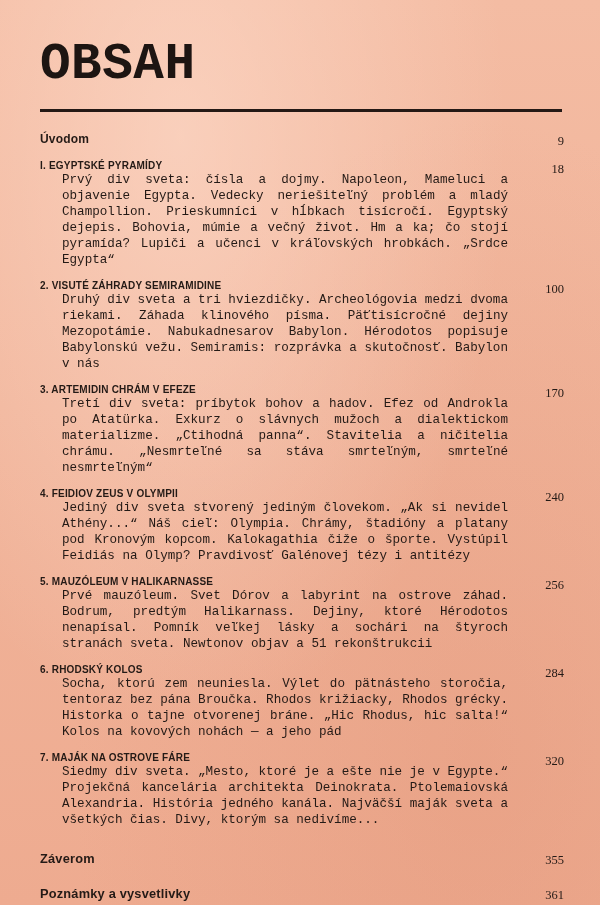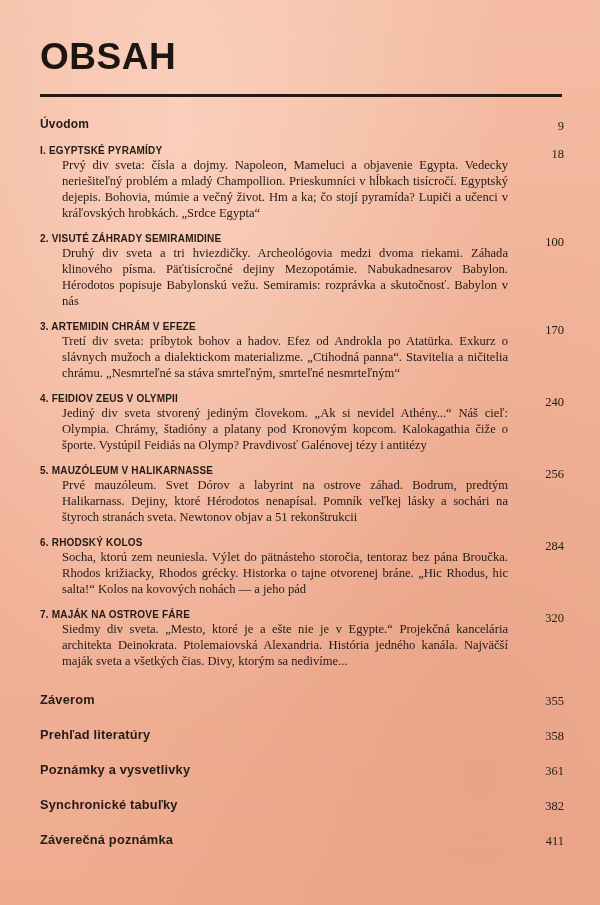--- a/index.html
+++ b/index.html
@@ -24,23 +24,23 @@
       radial-gradient(ellipse at 80% 85%, rgba(220,140,110,0.30) 0%, rgba(220,140,110,0) 60%),
       linear-gradient(180deg, #f4bca3 0%, #f1b49a 45%, #eeab90 100%);
   }
   .content {
     position: absolute;
     inset: 0;
     padding: 0 36px;
     box-sizing: border-box;
   }
   .title {
-    font-family: Liberation Sans, sans-serif;
+    font-family: Liberation Mono, monospace;
     font-weight: bold;
-    font-size: 37px;
+    font-size: 51px;
     letter-spacing: 0.5px;
     margin: 36px 0 0 4px;
     color: #1d1512;
   }
   .rule {
     height: 3px;
     background: #241915;
     margin: 16px 2px 0 4px;
   }
 
@@ -73,21 +73,21 @@
     padding-left: 4px;
   }
   .chapter-head {
     font-family: "Liberation Sans", sans-serif;
     font-weight: bold;
     font-size: 10px;
     letter-spacing: 0.2px;
     padding-left: 4px;
   }
   .chapter-desc {
-    font-family: Liberation Serif, serif;
+    font-family: Liberation Mono, monospace;
     font-size: 12.6px;
     line-height: 1.27;
     text-align: justify;
     margin-top: 2px;
     padding-left: 26px;
     text-indent: 0;
   }
 
   .intro-row { margin-top: 14px; }
   .chapter-row { margin-top: 11px; }
@@ -177,26 +177,20 @@
 
     <div class="tail">
 
       <div class="row">
         <div class="body">
           <div class="plain-entry">Záverom</div>
         </div>
         <div class="page">355</div>
       </div>
 
-      <div class="row">
-        <div class="body">
-          <div class="plain-entry">Prehľad literatúry</div>
-        </div>
-        <div class="page">358</div>
-      </div>
 
       <div class="row">
         <div class="body">
           <div class="plain-entry">Poznámky a vysvetlivky</div>
         </div>
         <div class="page">361</div>
       </div>
 
       <div class="row">
         <div class="body">

